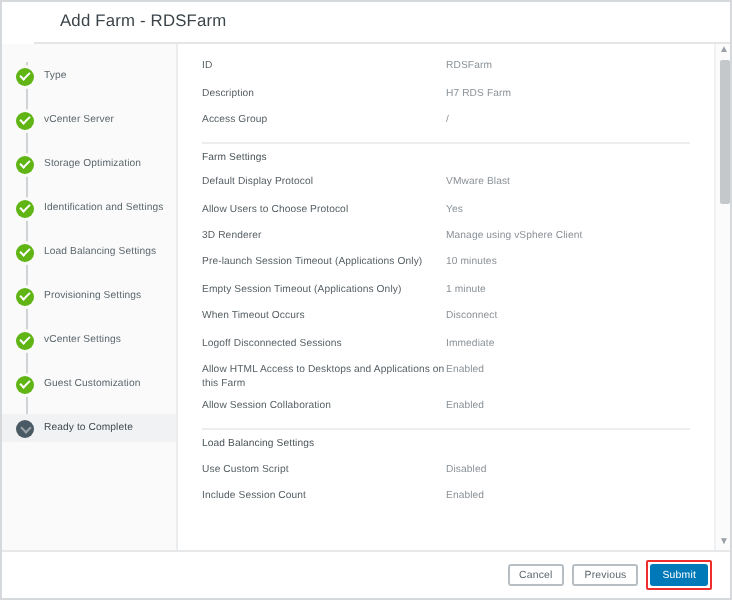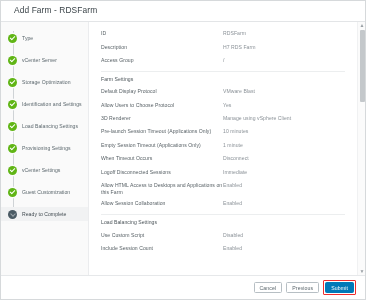--- a/index.html
+++ b/index.html
@@ -19,20 +19,21 @@
     box-sizing: border-box;
     border: 1px solid #d6d9db;
   }
   
   .titlebar {
     height: 21px;
     box-sizing: border-box;
     padding: 4px 0 0 13px;
     background: #ffffff;
     border-bottom: 1px solid #e3e5e7;
+    margin-left: 16px;
   }
   .titlebar .title {
     font-size: 8.4px;
     color: #3b4449;
     letter-spacing: .1px;
     white-space: nowrap;
   }
   
   .wizard {
     position: absolute;

